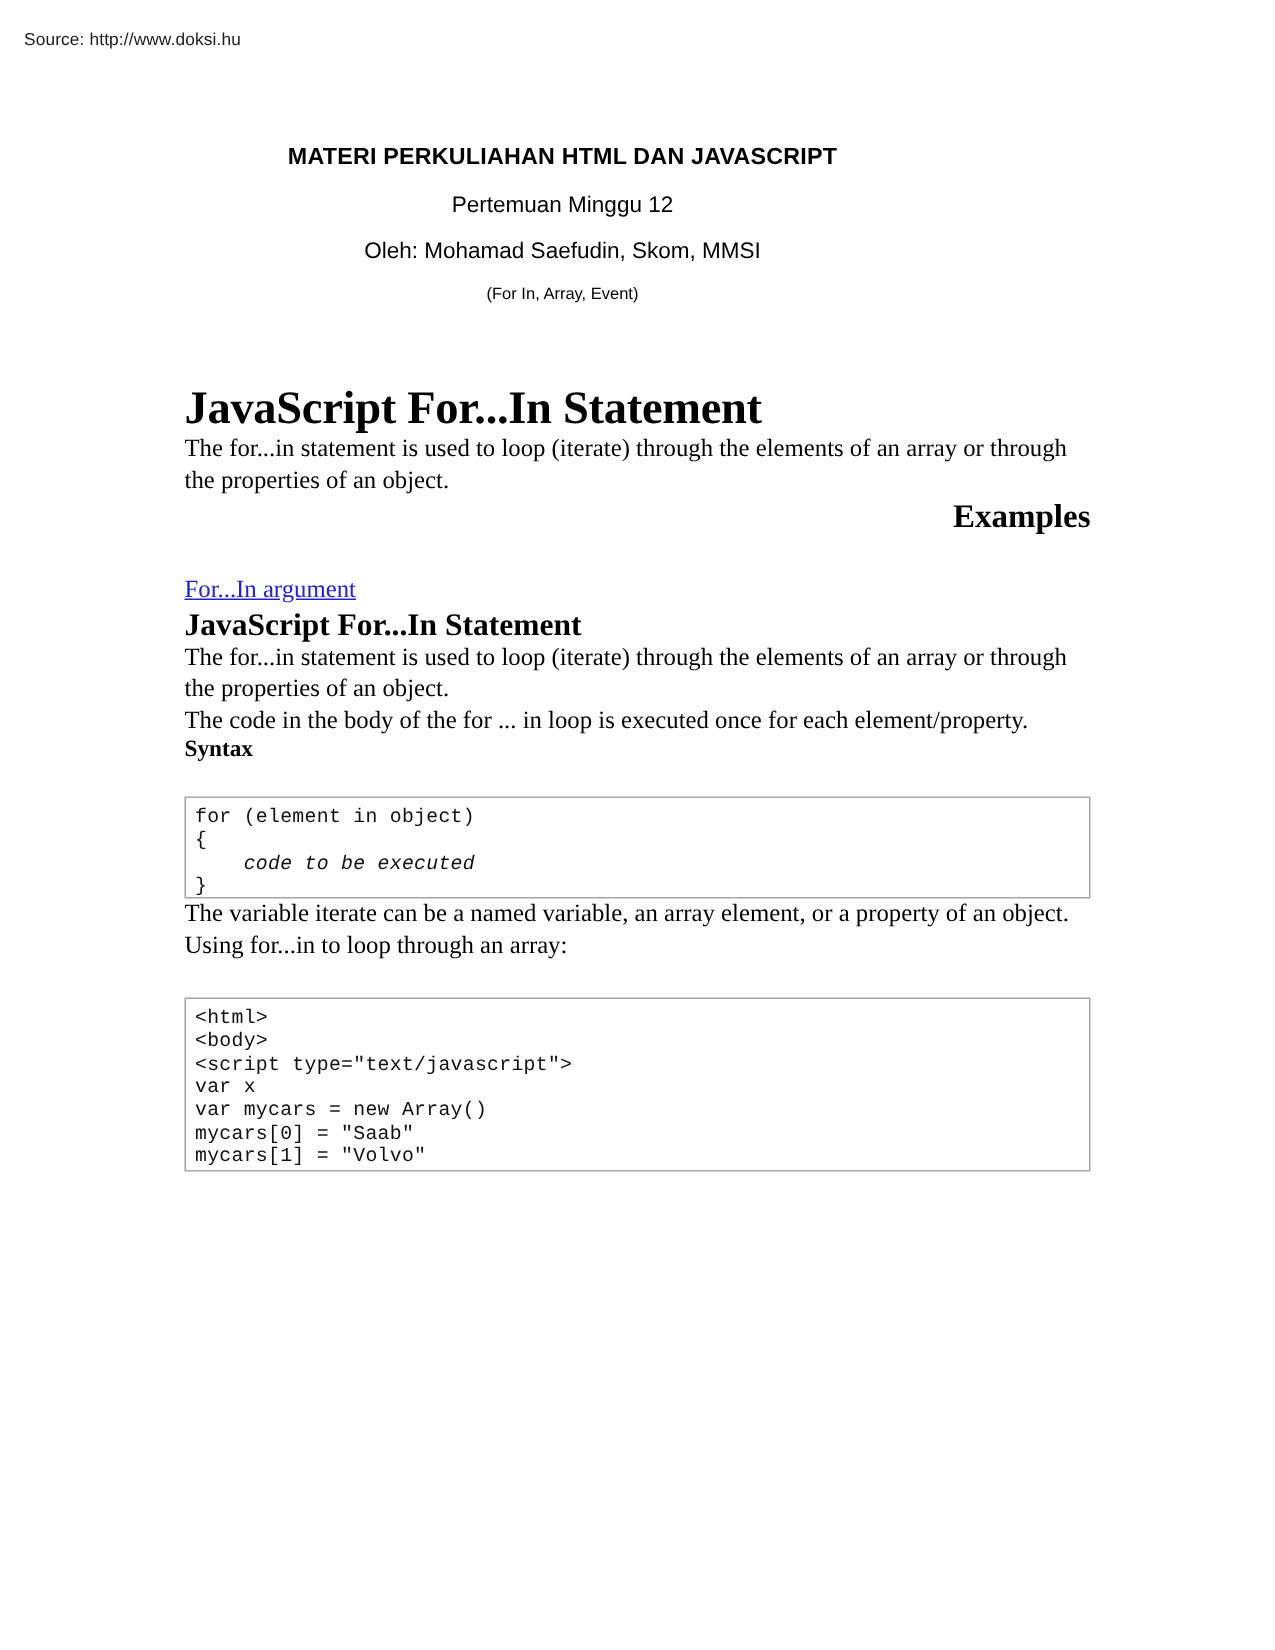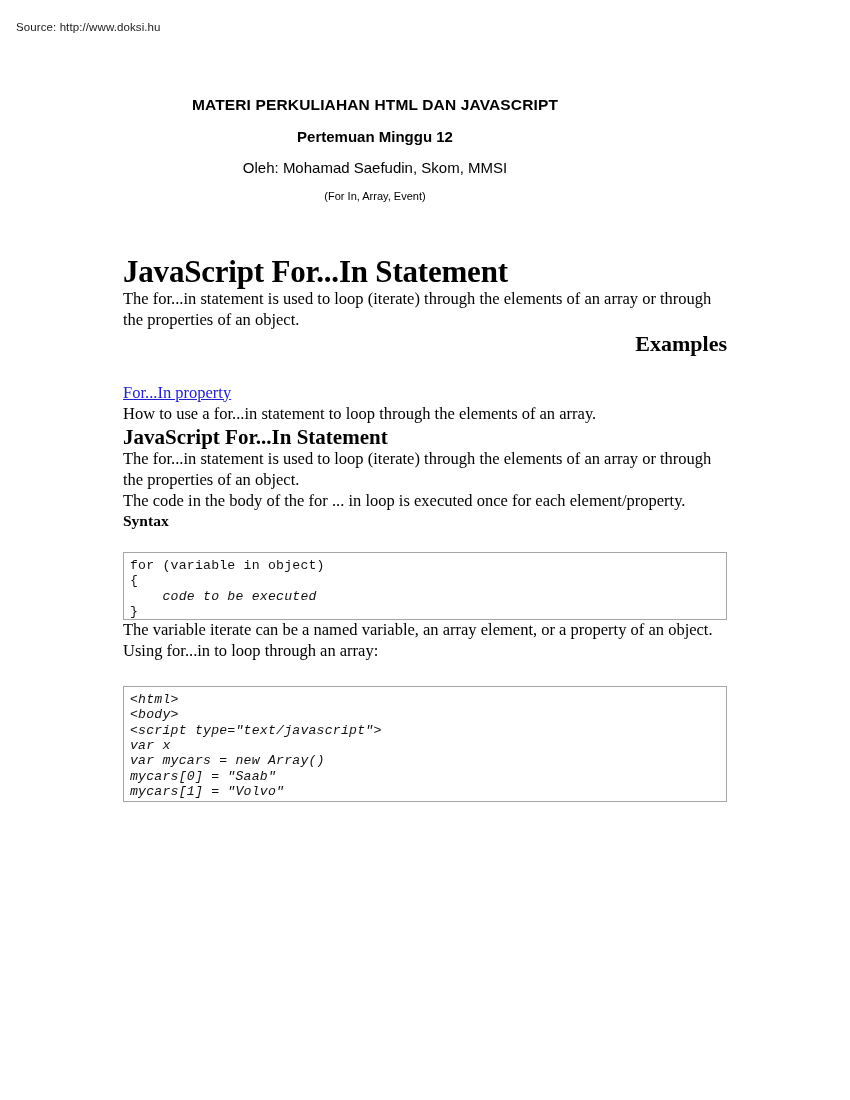--- a/index.html
+++ b/index.html
@@ -43,21 +43,21 @@
     color: #000;
   }
   .title-line-1 {
     font-size: 15.5px;
     font-weight: bold;
     letter-spacing: 0.15px;
     line-height: 1.2;
   }
   .title-line-2 {
     font-size: 15px;
-    font-weight: bold;
+    font-weight: normal;
     margin-top: 13px;
     line-height: 1.2;
   }
   .title-line-3 {
     font-size: 15px;
     font-weight: normal;
     margin-top: 13px;
     line-height: 1.2;
     text-align: center;
   }
@@ -147,21 +147,21 @@
   
   .code-box {
     border: 1px solid #a5a5a5;
     background: #ffffff;
     box-sizing: border-box;
     width: 604px;
     padding: 5px 6px 4px 6px;
     overflow: hidden;
   }
   .code-box-syntax { margin-top: 22px; height: 68px; }
-  .code-box-example { margin-top: 24px; height: 116px; font-style: italic; }
+  .code-box-example { margin-top: 24px; height: 116px; }
 
   pre.code {
     margin: 0;
     padding: 0;
     font-family: "Liberation Mono", "DejaVu Sans Mono", monospace;
     font-size: 13.2px;
     line-height: 15.3px;
     color: #111111;
     white-space: pre;
     letter-spacing: 0.2px;
@@ -186,34 +186,33 @@
 
     <div class="h1-wrap-main">
       <h1 class="doc-h1">JavaScript For...In Statement</h1>
     </div>
 
     <p class="doc-p p-intro">The for...in statement is used to loop (iterate) through the elements of an array or through the properties of an object.</p>
 
     <h2 class="doc-h2 h2-examples">Examples</h2>
 
     <div class="link-block">
-      <a class="doc-link" href="#">For...In property</a>
-      <p class="link-desc">How to use a for...in statement to loop through the elements of an array.</p>
+      <a class="doc-link" href="#">For...In argument</a>
     </div>
 
     <h2 class="doc-h2-sub h2-statement">JavaScript For...In Statement</h2>
 
     <p class="doc-p p-desc">The for...in statement is used to loop (iterate) through the elements of an array or through the properties of an object.</p>
 
     <p class="doc-p p-body">The code in the body of the for ... in loop is executed once for each element/property.</p>
 
     <h3 class="doc-h3 h3-syntax">Syntax</h3>
 
     <div class="code-box code-box-syntax">
-      <pre class="code"><span>for (variable in object)</span>
+      <pre class="code"><span>for (element in object)</span>
 <span>{</span>
 <span class="it">    code to be executed</span>
 <span>}</span></pre>
     </div>
 
     <p class="doc-p p-variable">The variable iterate can be a named variable, an array element, or a property of an object.</p>
 
 
     <p class="doc-p p-using">Using for...in to loop through an array:</p>
 

